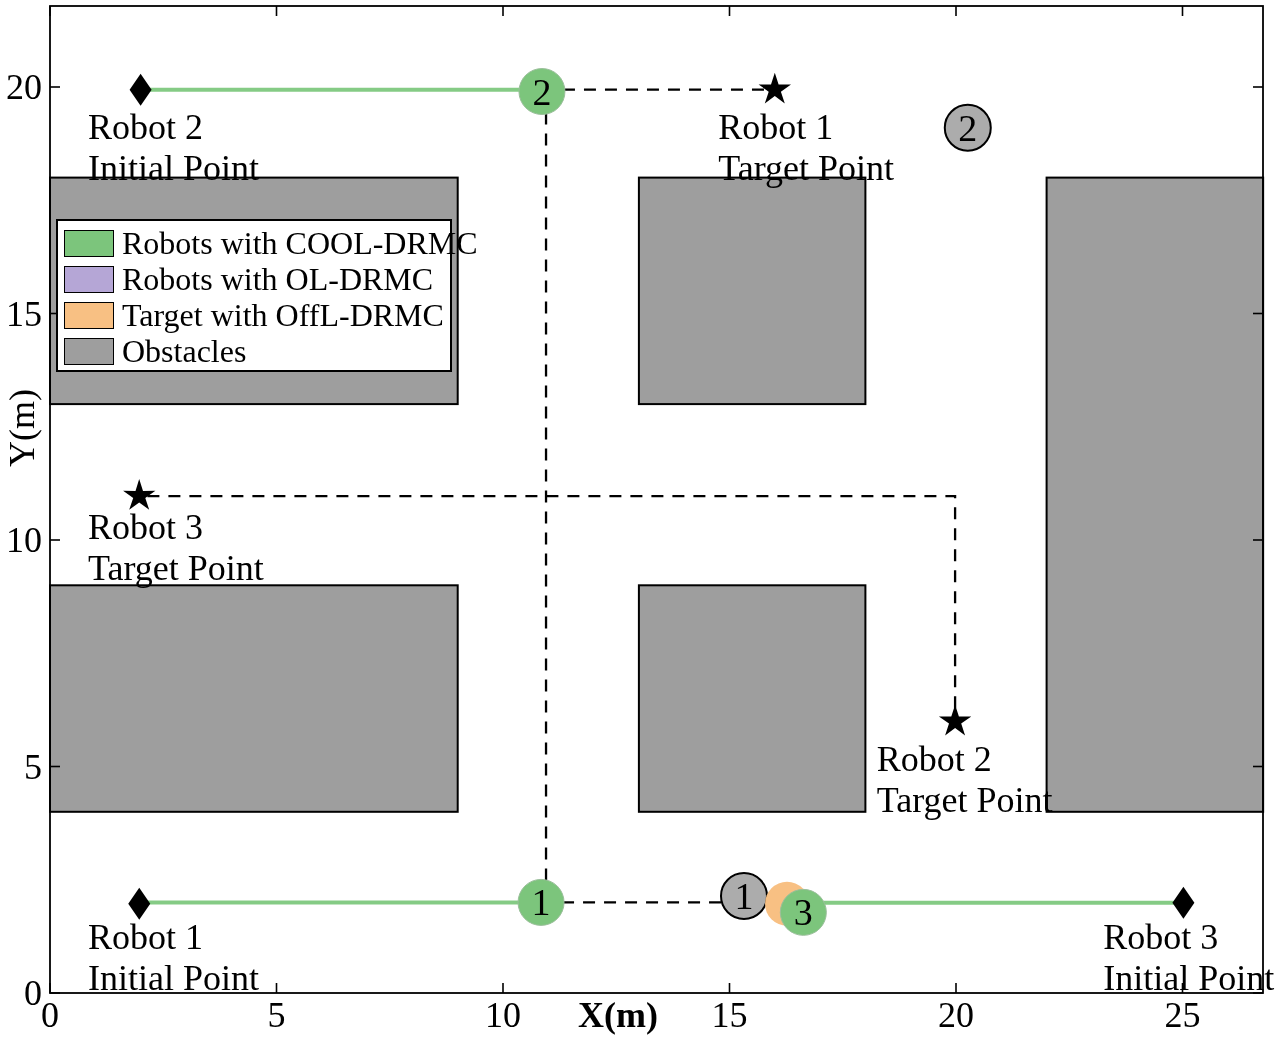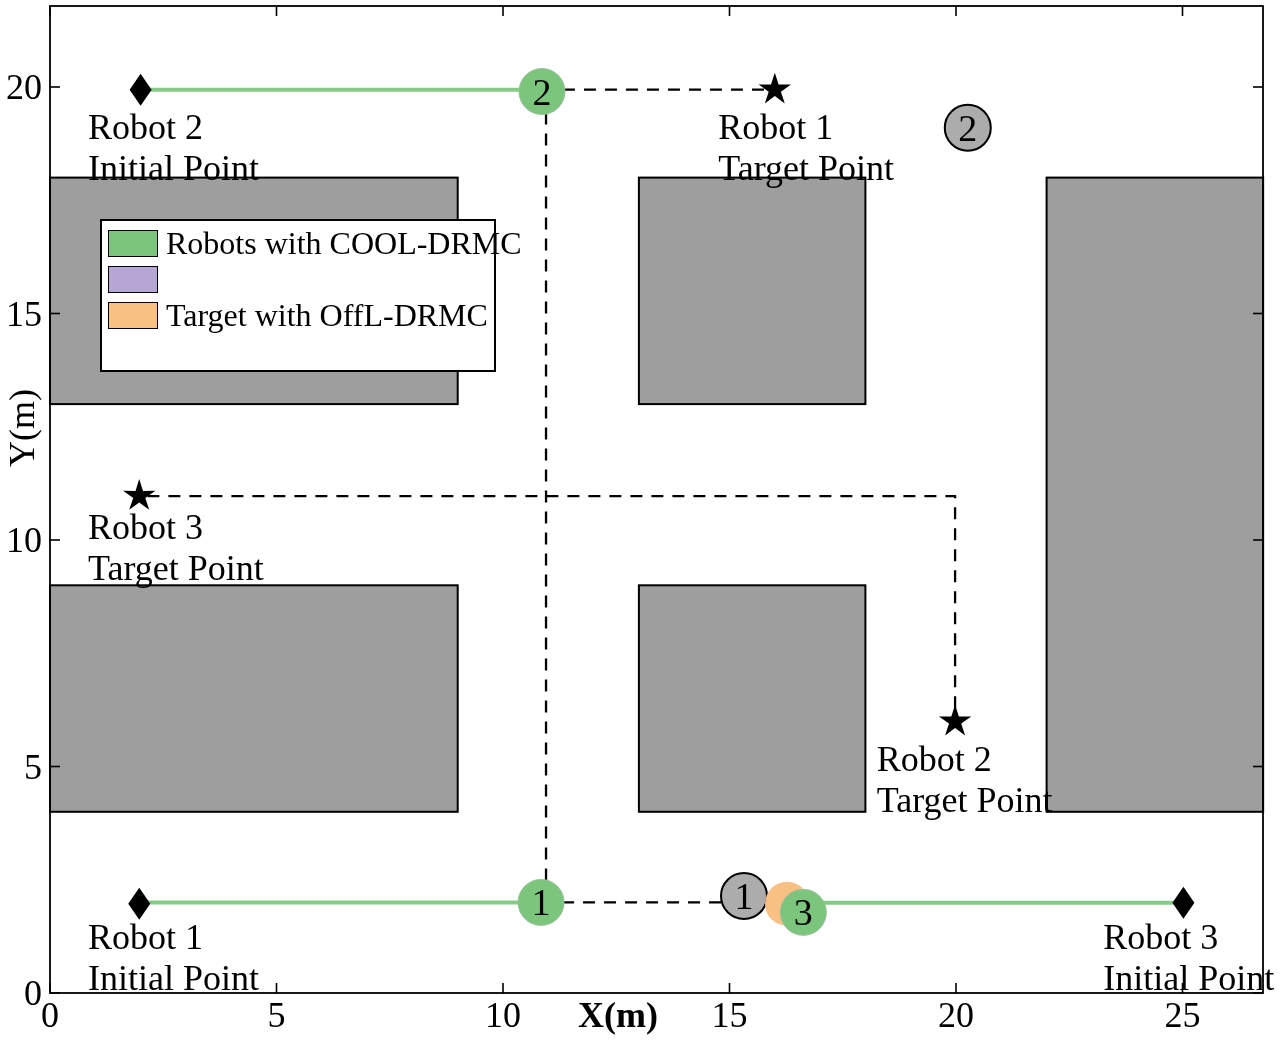--- a/index.html
+++ b/index.html
@@ -6,21 +6,21 @@
   .fig{position:relative;width:1280px;height:1042px;background:#fff;overflow:hidden;
        font-family:"Liberation Serif","DejaVu Serif",serif;color:#000;}
   #plot{position:absolute;left:0;top:0;}
   #plot text{font-family:"Liberation Serif","DejaVu Serif",serif;fill:#000;}
   .xlabel{position:absolute;left:618px;top:994px;transform:translateX(-50%);
           font-size:36px;white-space:nowrap;font-weight:bold;}
   .ylabel{position:absolute;left:-28px;top:407px;width:100px;text-align:center;
           font-size:36px;transform:rotate(-90deg);white-space:nowrap;}
   .legend{position:absolute;left:56px;top:219px;width:396px;height:153px;
           background:#fff;border:2px solid #000;box-sizing:border-box;
-          padding:4px 0 16px 6px;margin-left:44px;}
+          padding:4px 0 16px 6px;}
   .legend-row{display:flex;align-items:center;height:36px;}
   .swatch{width:50px;height:27px;border:1.6px solid #000;margin-right:8px;
           box-sizing:border-box;flex:0 0 auto;}
   .legend-label{font-size:32px;white-space:nowrap;line-height:36px;}
   .ann{position:absolute;font-size:36px;line-height:41px;white-space:nowrap;}
 </style>
 </head>
 <body>
 
 <div class="fig">
@@ -94,24 +94,29 @@
   <div class="xlabel">X(m)</div>
   <div class="ylabel">Y(m)</div>
 
   <div class="legend">
     <div class="legend-row">
       <span class="swatch" style="background: rgb(124, 197, 124);"></span>
       <span class="legend-label">Robots with COOL-DRMC</span>
     </div>
     <div class="legend-row">
       <span class="swatch" style="background: rgb(181, 166, 214);"></span>
+      <span class="legend-label">Robots with OL-DRMC</span>
     </div>
     <div class="legend-row">
       <span class="swatch" style="background: rgb(248, 192, 131);"></span>
       <span class="legend-label">Target with OffL-DRMC</span>
+    </div>
+    <div class="legend-row">
+      <span class="swatch" style="background: rgb(158, 158, 158);"></span>
+      <span class="legend-label">Obstacles</span>
     </div>
   </div>
 
   <div class="ann" style="left: 88.052px; top: 107.385px;">
     <div>Robot 2</div>
     <div>Initial Point</div>
   </div>
   <div class="ann" style="left: 718.175px; top: 107.385px;">
     <div>Robot 1</div>
     <div>Target Point</div>

